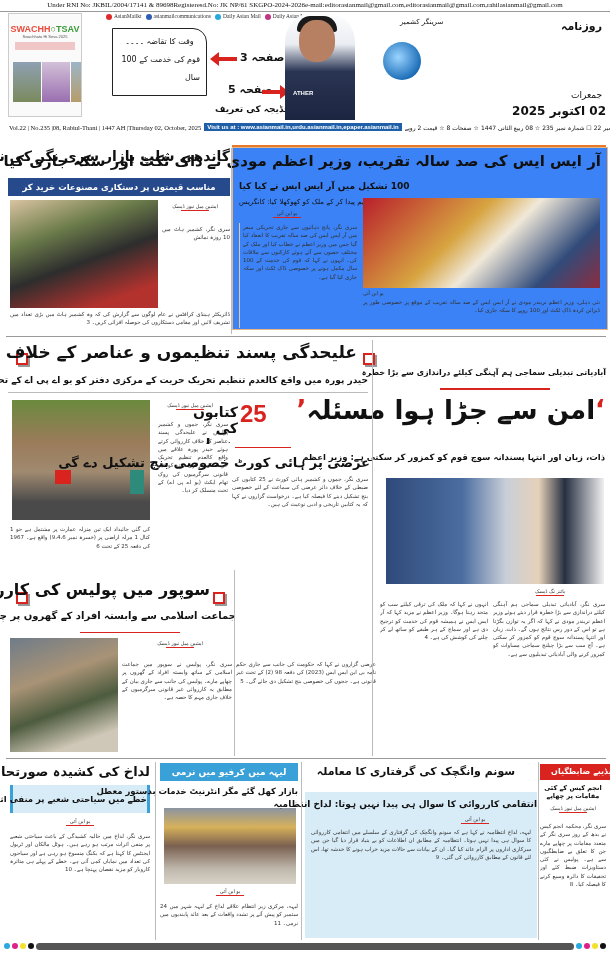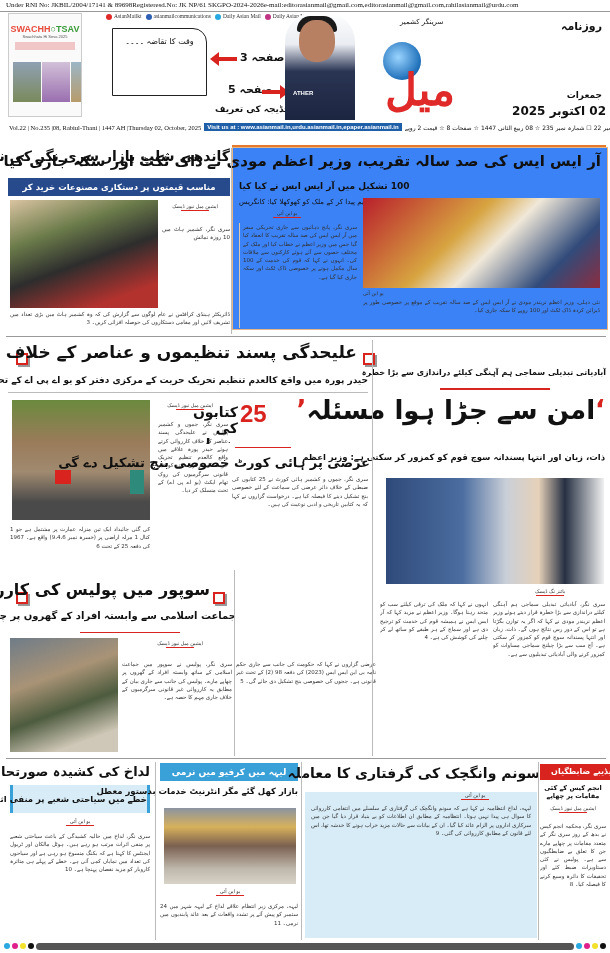--- a/index.html
+++ b/index.html
@@ -1,20 +1,20 @@
 <!DOCTYPE html>
 <html><head>
 <meta charset="utf-8">
 <style>
 *{box-sizing:border-box;margin:0;padding:0}
 html,body{width:610px;height:953px;overflow:hidden;background:#fff}
 body{position:relative;font-family:"DejaVu Sans",sans-serif;color:#111}
 .abs{position:absolute}
 .urdu{direction:rtl;font-family:"DejaVu Sans",sans-serif}
-.topline{top:0;left:0;width:610px;height:12px;font-size:7px;font-family:"Liberation Serif",serif;display:flex;justify-content:flex-start;padding:1px 6px;border-bottom:1px solid #999}
+.topline{top:0;left:0;width:610px;height:12px;font-size:7px;font-family:"Liberation Serif",serif;display:flex;justify-content:center;padding:1px 6px;border-bottom:1px solid #999}
 .topline span{white-space:nowrap}
 .social{top:13px;left:106px;font-size:5.5px;color:#333;display:flex;gap:4px;font-family:"Liberation Serif",serif}
 .social b{display:inline-block;width:6px;height:6px;border-radius:50%;margin-right:2px;vertical-align:middle}
 .adbox{top:13px;left:8px;width:74px;height:104px;border:1px solid #ccc;background:#fafafa;overflow:hidden}
 .ad-logo{font-size:9px;font-weight:bold;color:#3a9b3a;text-align:center;margin-top:10px;font-family:"Liberation Sans",sans-serif}
 .ad-logo span{color:#e84c3d}
 .ad-sub{font-size:4px;text-align:center;color:#555;font-family:"Liberation Sans",sans-serif}
 .ad-band{height:8px;background:#f1c6c6;margin:3px 6px}
 .ad-photo{position:absolute;bottom:14px;height:40px;background:linear-gradient(#8fa0b3,#7a8a5c)}
 .promo{top:28px;left:112px;width:95px;height:68px;border:1px solid #222;background:#fff;border-top-right-radius:14px;font-size:8px;padding:4px 6px;line-height:18px;text-align:right}
@@ -47,62 +47,62 @@
 .pill{flex:1;height:7px;border-radius:4px;background:#555}
 </style>
 </head>
 <body>
 
 <div class="abs topline">
   <span>Under RNI No: JKBIL/2004/17141 &amp; 89698</span>
   <span>Registeresd.No: JK NP/61 SKGPO-2024-2026</span>
   <span>e-mail:editorasianmail@gmail.com,</span>
   <span>editorasianmail@gmail.com,</span>
-  <span>rahilasianmail@urdu.com</span>
+  <span>rahilasianmail@gmail.com</span>
 </div>
 
 <div class="abs social">
   <span><b style="background:#e02a2a"></b><span>AsianMailkt</span></span>
   <span><b style="background:#2f5fb3"></b><span>asianmailcommunications</span></span>
   <span><b style="background:#28a8e0"></b><span>Daily Asian Mail</span></span>
   <span><b style="background:#c13584"></b><span>Daily Asian Mail</span></span>
 </div>
 
 <div class="abs adbox">
   <div class="ad-logo"><span>SWACHH</span>○<span style="color:#3a9b3a">TSAV</span></div>
   <div class="ad-sub">Swachhata Hi Seva 2025</div>
   <div class="ad-band"></div>
   <div class="ad-photo" style="left:4px;width:28px"></div>
   <div class="ad-photo" style="left:33px;width:28px;background:linear-gradient(#d2c0d8,#9a6fb0)"></div>
   <div class="ad-photo" style="left:62px;width:27px;background:linear-gradient(#9cb5c6,#b79c6b)"></div>
 </div>
 
 <div class="abs promo urdu">
   <div style="text-align:center">وقت کا تقاضہ ۔۔۔۔</div>
+  <div>قوم کی خدمت کے 100 سال</div>
 </div>
 <div class="abs arrow" style="top:57px;left:215px;width:22px"></div>
 <div class="abs" style="top:52px;left:210px;width:0;height:0;border-top:7px solid transparent;border-bottom:7px solid transparent;border-right:9px solid #d9231f"></div>
 <div class="abs urdu" style="top:51px;left:240px;font-size:11px;font-weight:bold">صفحہ 3</div>
 <div class="abs urdu" style="top:83px;left:228px;font-size:11px;font-weight:bold">صفحہ 5</div>
 <div class="abs arrow" style="top:90px;left:262px;width:20px"></div>
 <div class="abs" style="top:85px;left:280px;width:0;height:0;border-top:7px solid transparent;border-bottom:7px solid transparent;border-left:9px solid #d9231f"></div>
 <div class="abs urdu" style="top:104px;left:215px;font-size:9px;font-weight:bold">رویندر جڈیجہ کی تعریف</div>
 
 <div class="abs player">
   <div class="player-hair"></div>
   <div class="player-face"></div>
   <div class="athr">ATHER</div>
 </div>
 
 <div class="abs mast">
   <div class="urdu" style="position:absolute;right:8px;top:8px;font-size:11px;font-weight:bold">روزنامہ</div>
   <div class="urdu" style="position:absolute;left:45px;top:6px;font-size:7px">سرینگر کشمیر</div>
   <div class="globe"></div>
-  <div class="mast-red">میل</div>
-  <div class="urdu" style="position:absolute;right:8px;top:78px;font-size:9px;font-weight:bold">جمعرات</div>
+  <div class="urdu" style="position:absolute;right:8px;top:78px;font-size:9px;font-weight:normal">جمعرات</div>
   <div class="urdu" style="position:absolute;right:4px;top:92px;font-size:12px;font-weight:bold">02 اکتوبر 2025</div>
 </div>
 
 <div class="abs infobar">
   <span style="display:inline-block;width:3px;height:9px;background:#111;margin:0 3px 0 6px"></span>
   <span style="white-space:nowrap">Vol.22 | No.235 |08, Rabiul-Thani | 1447 AH |Thursday 02, October, 2025</span>
   <span class="visit" style="white-space:nowrap">Visit us at : www.asianmail.in,urdu.asianmail.in,epaper.asianmail.in</span>
   <span class="urdu" style="white-space:nowrap;font-size:6px">جلد نمبر 22 ☐ شمارہ نمبر 235 ☆ 08 ربیع الثانی 1447 ☆ صفحات 8 ☆ قیمت 2 روپے</span>
 </div>
 
@@ -175,22 +175,23 @@
 </div>
 <div class="abs credit urdu" style="top:818px;left:60px;width:40px"><span>یو این آئی</span><div class="credit-line"></div></div>
 <div class="abs txtcol" style="top:832px;left:10px;width:140px;height:105px">سری نگر، لداخ میں حالیہ کشیدگی کے باعث سیاحتی شعبے پر منفی اثرات مرتب ہو رہے ہیں۔ ہوٹل مالکان اور ٹریول ایجنٹس کا کہنا ہے کہ بکنگ منسوخ ہو رہی ہے اور سیاحوں کی تعداد میں نمایاں کمی آئی ہے۔ خطے کے پہلے ہی متاثرہ کاروبار کو مزید نقصان پہنچا ہے۔ 10</div>
 
 <div class="abs cyanbar" style="top:763px;left:160px;width:138px;height:18px;line-height:18px;font-size:9px">لیہہ میں کرفیو میں نرمی</div>
 <div class="abs hl" style="top:786px;left:160px;width:138px;font-size:8.5px">بازار کھل گئے مگر انٹرنیٹ خدمات بدستور معطل</div>
 <div class="abs photo" style="top:808px;left:164px;width:132px;height:76px;background:linear-gradient(180deg,#8b94a2 0%,#d7b15a 25%,#7a6050 50%,#bfb8ac 80%,#d8d2c8 100%)"></div>
 <div class="abs credit urdu" style="top:888px;left:210px;width:40px"><span>یو این آئی</span><div class="credit-line"></div></div>
 <div class="abs txtcol" style="top:902px;left:160px;width:138px;height:36px">لیہہ، مرکزی زیر انتظام علاقے لداخ کے لیہہ شہر میں 24 ستمبر کو پیش آئے پر تشدد واقعات کے بعد عائد پابندیوں میں نرمی۔ 11</div>
 
-<div class="abs hl" style="top:765px;left:308px;width:232px;font-size:14px">سونم وانگچک کی گرفتاری کا معاملہ</div>
+<div class="abs hl" style="top:765px;left:300px;width:232px;font-size:11px">سونم وانگچک کی گرفتاری کا معاملہ</div>
 <div class="abs lightblue" style="top:792px;left:305px;width:232px;height:146px">
+  <div class="hl" style="font-size:9px;line-height:24px">انتقامی کارروائی کا سوال ہی پیدا نہیں ہوتا: لداخ انتظامیہ</div>
   <div class="credit urdu" style="width:40px;margin-left:150px"><span>یو این آئی</span><div class="credit-line"></div></div>
   <div class="txtcol" style="padding:4px 6px;height:110px">لیہہ، لداخ انتظامیہ نے کہا ہے کہ سونم وانگچک کی گرفتاری کے سلسلے میں انتقامی کارروائی کا سوال ہی پیدا نہیں ہوتا۔ انتظامیہ کے مطابق ان اطلاعات کو بے بنیاد قرار دیا گیا جن میں سرکاری اداروں پر الزام عائد کیا گیا۔ ان کے بیانات سے حالات مزید خراب ہونے کا خدشہ تھا، اس لئے قانون کے مطابق کارروائی کی گئی۔ 9</div>
 </div>
 
 <div class="abs redtag" style="top:764px;left:540px;width:88px;height:16px;line-height:16px;font-size:8px">میڈیبے ضابطگیاں</div>
 <div class="abs hl" style="top:784px;left:540px;width:66px;font-size:6.5px;white-space:normal">انجم کیس کے کئی مقامات پر چھاپے</div>
 <div class="abs credit urdu" style="top:805px;left:540px;width:66px"><span>ایشین میل نیوز ڈیسک</span><div class="credit-line"></div></div>
 <div class="abs txtcol" style="top:822px;left:540px;width:66px;height:116px">سری نگر، محکمہ انجم کیس نے بدھ کے روز سری نگر کے متعدد مقامات پر چھاپے مارے جن کا تعلق بے ضابطگیوں سے ہے۔ پولیس نے کئی دستاویزات ضبط کئے اور تحقیقات کا دائرہ وسیع کرنے کا فیصلہ کیا۔ 8</div>
 
 <div class="abs" style="top:148px;left:231px;width:1px;height:186px;background:#bbb"></div>

